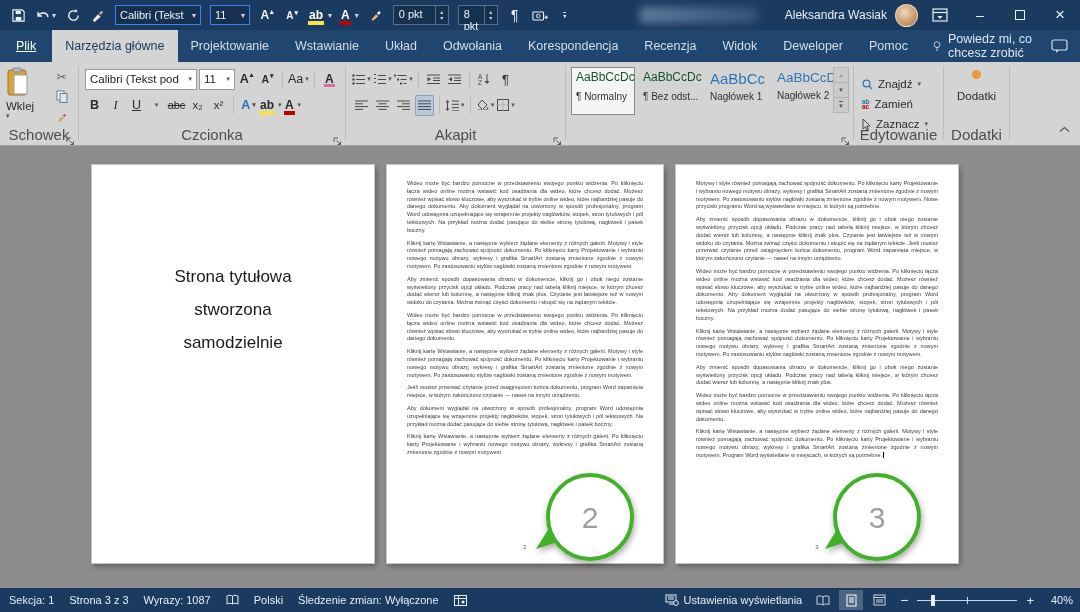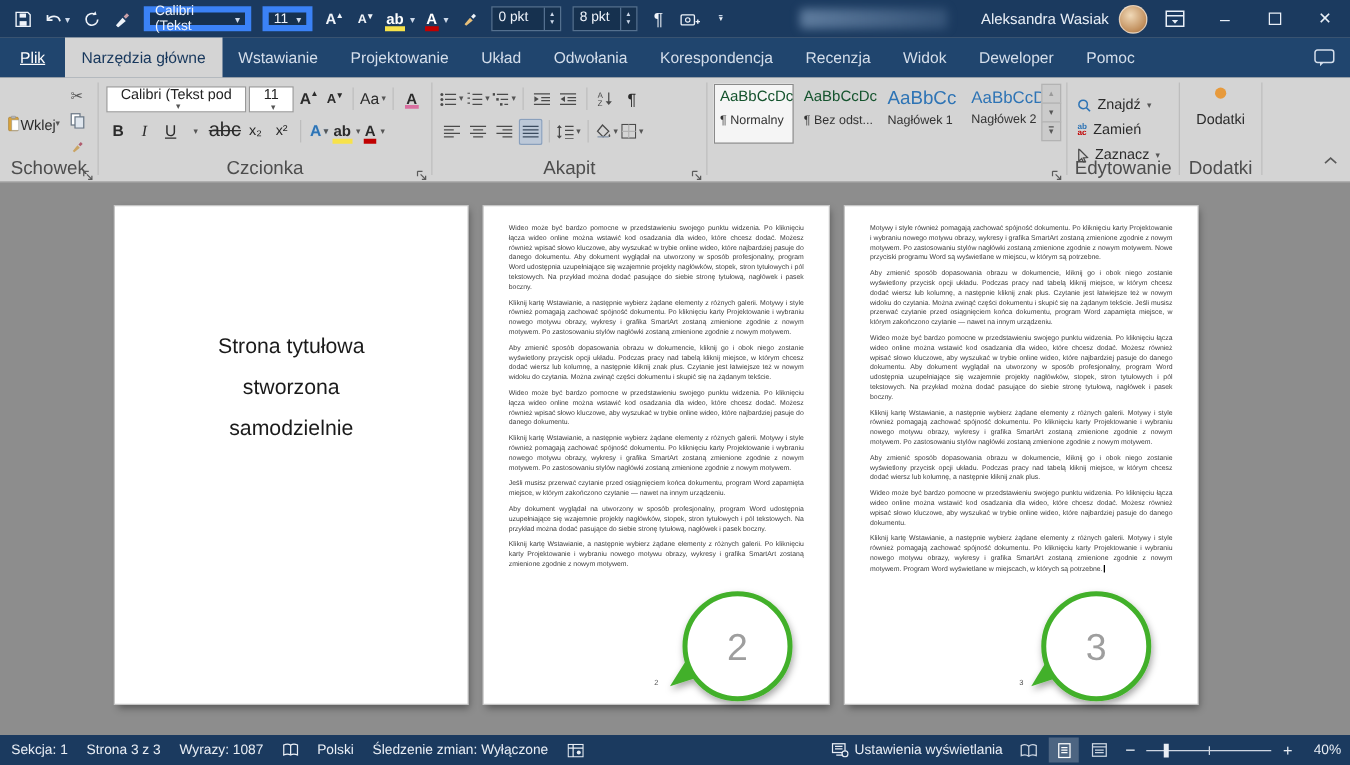--- a/index.html
+++ b/index.html
@@ -6,21 +6,21 @@
   html,body { width:1080px; height:612px; overflow:hidden; }
   body { font-family:"Liberation Sans", sans-serif; }
   #app { position:relative; width:1080px; height:612px; background:#8d8d8d; }
 
   
   .titlebar { position:absolute; left:0; top:0; width:1080px; height:30px; background:#1b3a5f; display:flex; align-items:center; }
   .qat { display:flex; align-items:center; gap:9px; padding-left:10px; height:30px; }
   .qbtn { display:inline-flex; align-items:center; justify-content:center; color:#f0f4fa; font-size:12px; height:22px; min-width:16px; cursor:default; }
   .qbtn svg { display:block; }
   .qdrop { font-size:8px; color:#cdd9ea; margin-left:1px; }
-  .qcombo { display:flex; align-items:center; justify-content:space-between; background:#16314f; border:5px solid #3b82f6; color:#eef3fa; font-size:11px; height:20px; padding:0 4px; }
+  .qcombo { display:flex; align-items:center; justify-content:space-between; background:#16314f; border:1px solid #3b82f6; color:#eef3fa; font-size:11px; height:20px; padding:0 4px; }
   .qcombo .qdrop { margin-left:4px; }
   .qspin { display:flex; align-items:stretch; background:#16314f; border:1px solid #54708f; color:#eef3fa; font-size:11px; height:20px; }
   .qspin .val { padding:2px 5px; flex:1; }
   .qspin .arr { display:flex; flex-direction:column; justify-content:center; border-left:1px solid #54708f; width:13px; align-items:center; }
   .qspin .arr span { font-size:6px; line-height:6px; color:#cdd9ea; }
   .glyph-under { position:relative; font-size:12px; font-weight:bold; color:#fff; line-height:12px; }
   .glyph-under .bar { position:absolute; left:-1px; right:-1px; bottom:-4px; height:4px; }
   .doc-title-blur { position:absolute; left:640px; top:7px; width:118px; height:16px; border-radius:3px;
      background:linear-gradient(90deg, rgba(140,168,200,.6), rgba(100,130,165,.35)); filter:blur(4px); }
   .account { position:absolute; right:162px; top:0; height:30px; display:flex; align-items:center; gap:8px; color:#e9eff7; font-size:12px; }
@@ -42,30 +42,30 @@
   .group { position:absolute; top:0; height:83px; }
   .gsep { position:absolute; top:4px; width:1px; height:74px; background:#bdbdbd; }
   .glabel { position:absolute; bottom:2px; left:0; right:0; text-align:center; font-size:15px; color:#4d4d4d; }
   .launcher { position:absolute; bottom:4px; right:3px; width:9px; height:9px; }
   .rrow { position:absolute; left:6px; display:flex; align-items:center; gap:2px; height:22px; }
   .row1 { top:6px; } .row2 { top:32px; }
   .rbtn { display:inline-flex; align-items:center; justify-content:center; height:21px; min-width:19px; border-radius:2px; font-size:12.5px; color:#2b2b2b; }
   .rbtn .dd { font-size:7px; color:#555; margin-left:2px; }
   .rbtn.active { background:#bcc8d8; box-shadow:inset 0 0 0 1px #8aa0bc; }
   .rsep { width:1px; height:18px; background:#bdbdbd; margin:0 3px; }
-  .combo { display:flex; align-items:center; justify-content:space-between; background:#fff; border:1px solid #999; height:21px; font-size:11.5px; padding:0 4px; color:#222; white-space:nowrap; overflow:hidden;flex-direction:column; }
+  .combo { display:flex; align-items:center; justify-content:space-between; background:#fff; border:1px solid #999; height:21px; font-size:11.5px; padding:0 4px; color:#222; white-space:nowrap; overflow:hidden; }
   .combo .dd { font-size:7px; color:#555; margin-left:3px; flex:none; }
   .b { font-weight:bold; } .i { font-style:italic; font-family:"Liberation Serif",serif; } .u { text-decoration:underline; }
-  .strike { text-decoration:line-through; font-size:16px; }
+  .strike { text-decoration:line-through; font-size:11px; }
   .sub,.sup { font-size:11.5px; }
   .fx { color:#2e74b5; font-weight:bold; text-shadow:0 0 1px #9cc3e5; }
   .lines-icon { display:block; }
 
   
-  .pastebtn { position:absolute; left:6px; top:5px; width:42px; height:64px; display:flex; flex-direction:row; align-items:center; justify-content:flex-start; border-radius:2px; }
+  .pastebtn { position:absolute; left:6px; top:5px; width:42px; height:64px; display:flex; flex-direction:column; align-items:flex-start; justify-content:flex-start; border-radius:2px; }
   .pastebtn .plabel { font-size:11.5px; color:#2b2b2b; margin-top:3px; }
   .pastebtn .dd { font-size:7px; color:#555; }
   .minicol { position:absolute; left:52px; top:6px; display:flex; flex-direction:column; gap:3px; }
   .minicol .rbtn { height:17px; }
 
   
   .cards { position:absolute; left:5px; top:5px; display:flex; gap:3px; }
   .card { width:64px; height:48px; padding:3px 3px 1px 5px; overflow:hidden; }
   .card.selected { background:#f5f5f5; box-shadow:inset 0 0 0 1px #8a8a8a; }
   .card .prev { font-size:12px; color:#14532d; white-space:nowrap; }
@@ -178,21 +178,21 @@
             <path d="M9 6 l2.5-2.5 2 2 -2.5 2.5z" fill="#eef3fa"></path>
           </svg>
       </span>
       <span class="qspin" style="width:56px">
         <span class="val">0 pkt</span>
         <span class="arr">
             <span>▴</span>
             <span>▾</span>
           </span>
       </span>
-      <span class="qspin" style="width:52px">
+      <span class="qspin" style="width:40px">
         <span class="val">8 pkt</span>
         <span class="arr">
             <span>▴</span>
             <span>▾</span>
           </span>
       </span>
       <span class="qbtn" style="font-size:14px">¶</span>
       <span class="qbtn">
         <svg width="16" height="13" viewBox="0 0 18 14">
             <rect x="1" y="3" width="12" height="9" rx="1" fill="none" stroke="#eef3fa" stroke-width="1.2"></rect>
@@ -223,29 +223,36 @@
       <span class="winbtn">
           <span class="maxbox"></span>
         </span>
       <span class="winbtn" style="font-size:17px">×</span>
     </div>
   </div>
 
   <div class="tabrow">
     <div class="tab file">Plik</div>
     <div class="tab active">Narzędzia główne</div>
+    <div class="tab">Projektowanie</div>
     <div class="tab">Wstawianie</div>
-    <div class="tab">Projektowanie</div>
     <div class="tab">Układ</div>
     <div class="tab">Odwołania</div>
     <div class="tab">Korespondencja</div>
     <div class="tab">Recenzja</div>
     <div class="tab">Widok</div>
     <div class="tab">Deweloper</div>
     <div class="tab">Pomoc</div>
+    <div class="tellme">
+      <svg width="11" height="15" viewBox="0 0 11 15">
+          <circle cx="5.5" cy="5" r="4" fill="none" stroke="#dfe7f2" stroke-width="1.1"></circle>
+          <path d="M4 9 h3 M4 11 h3 M4.5 13 h2" stroke="#dfe7f2" stroke-width="1"></path>
+        </svg>
+      <span>Powiedz mi, co chcesz zrobić</span>
+    </div>
     <div class="feedback">
       <svg width="17" height="14" viewBox="0 0 17 14">
           <rect x="1" y="1" width="15" height="10" rx="2" fill="none" stroke="#d4deeb" stroke-width="1.2"></rect>
           <path d="M5 11 l0 3 3-3z" fill="#d4deeb"></path>
         </svg>
     </div>
   </div>
 
   <div class="ribbon">
 

